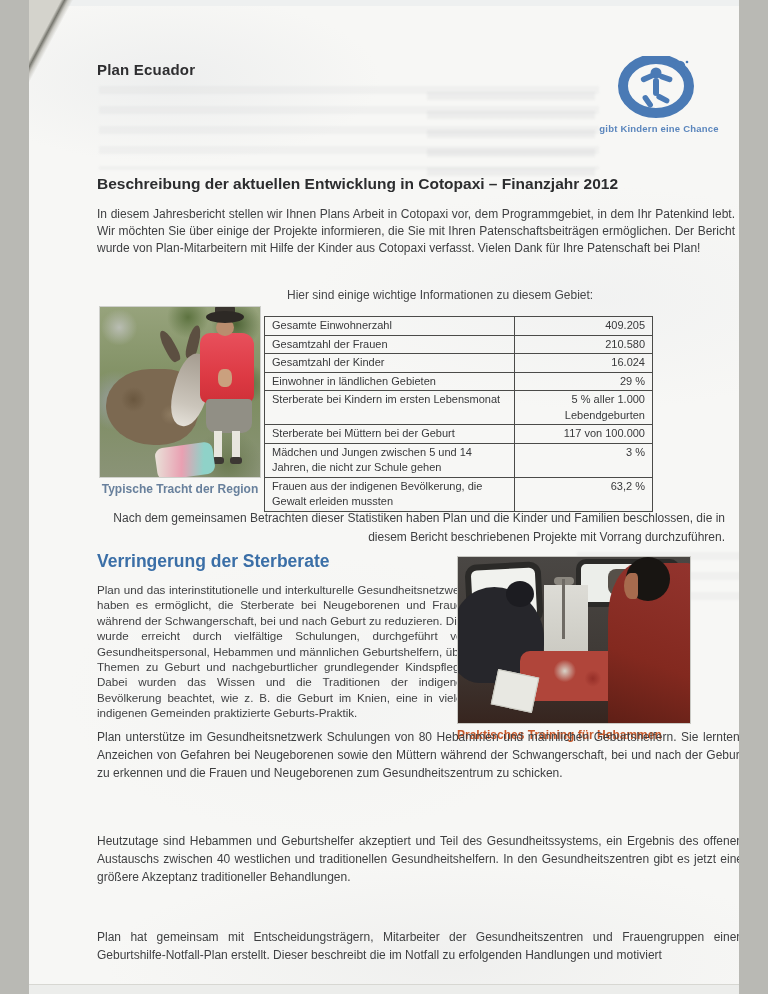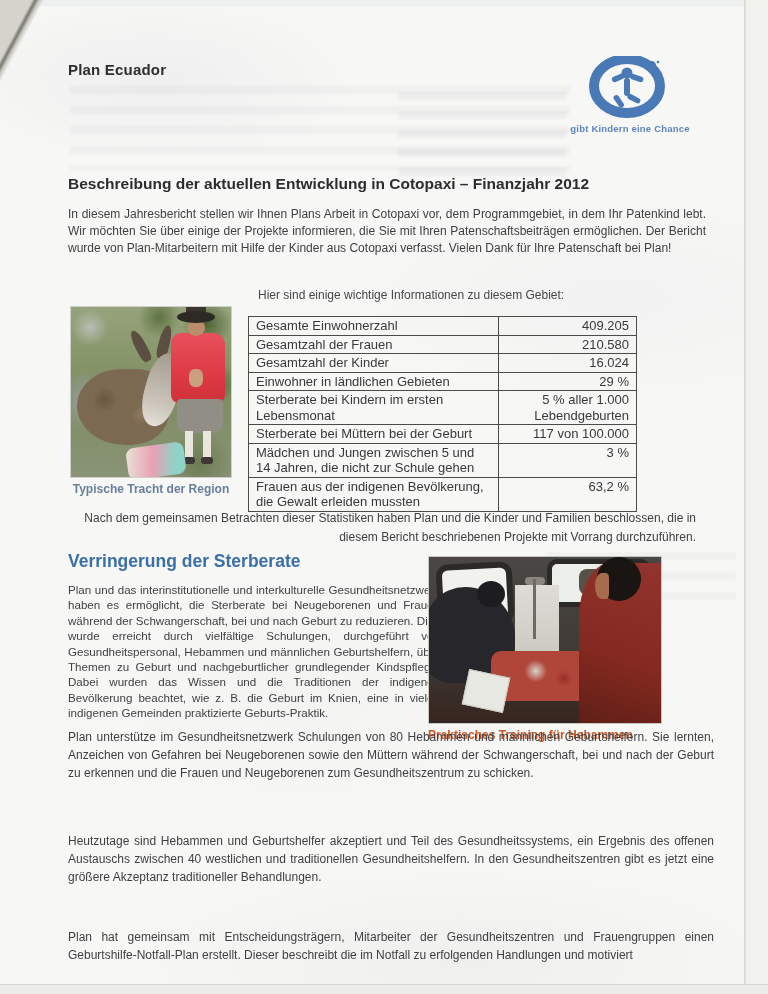--- a/index.html
+++ b/index.html
@@ -1,18 +1,18 @@
 <!DOCTYPE html>
 <html lang="de"><head>
 <meta charset="utf-8">
 <style>
   * { margin:0; padding:0; box-sizing:border-box; }
   html,body { background:#b9b9b4; }
   .page {
-    position:relative; width:768px; height:994px; margin:0 auto;
+    position:relative; width:710px; height:994px; margin:0 auto;
     background:#f7f7f5;
     background-image:
       radial-gradient(ellipse 300px 120px at 20% 8%, rgba(220,223,226,.35), transparent 70%),
       radial-gradient(ellipse 400px 160px at 80% 30%, rgba(228,230,233,.30), transparent 70%),
       radial-gradient(ellipse 350px 200px at 40% 70%, rgba(234,235,236,.28), transparent 70%),
       radial-gradient(ellipse 500px 150px at 60% 97%, rgba(225,226,226,.35), transparent 70%);
     font-family:"Liberation Sans","DejaVu Sans",sans-serif;
     color:#3e3f41; overflow:hidden;
   }
   
@@ -76,21 +76,21 @@
   .p-skirt { position:absolute; left:106px; top:92px; width:46px; height:34px; background:#918f85; border-radius:4px 4px 10px 10px; }
   .p-sock1,.p-sock2 { position:absolute; width:8px; height:28px; background:#e8e6de; top:124px; }
   .p-sock1 { left:114px; } .p-sock2 { left:132px; }
   .p-shoe1,.p-shoe2 { position:absolute; width:12px; height:7px; background:#3c3833; top:150px; border-radius:3px; }
   .p-shoe1 { left:112px; } .p-shoe2 { left:130px; }
   .bag { position:absolute; left:56px; top:138px; width:58px; height:32px; transform:rotate(-8deg); border-radius:8px;
     background:linear-gradient(100deg,#e9e4da 0%,#e9a0b2 45%,#8fd2c8 80%); }
   .caption1 { margin-top:4px; width:162px; text-align:center; font-size:12px; font-weight:bold; color:#68809c; }
 
   
-  .stats { position:absolute; left:248px; top:316px; width:389px; border-collapse:collapse; font-size:13px; color:#38393b; }
+  .stats { position:absolute; left:235px; top:316px; width:389px; border-collapse:collapse; font-size:11px; color:#38393b; }
   .stats td { border:1.5px solid #4b4b49; padding:1px 7px; line-height:15.5px; vertical-align:top; }
   .stats td.t-label { width:250px; }
   .stats td.t-value { text-align:right; }
 
   .after-table { position:absolute; left:52px; top:509px; width:644px; font-size:12px; line-height:18.5px;text-align:right; }
 
   
   .sec-heading { position:absolute; left:68px; top:551px; font-size:17.5px; font-weight:bold; color:#3b6fa7; }
   .sec-body { position:absolute; left:68px; top:582px; width:372px; font-size:11.6px; line-height:15.4px; text-align:justify; hyphens:auto; }
 

